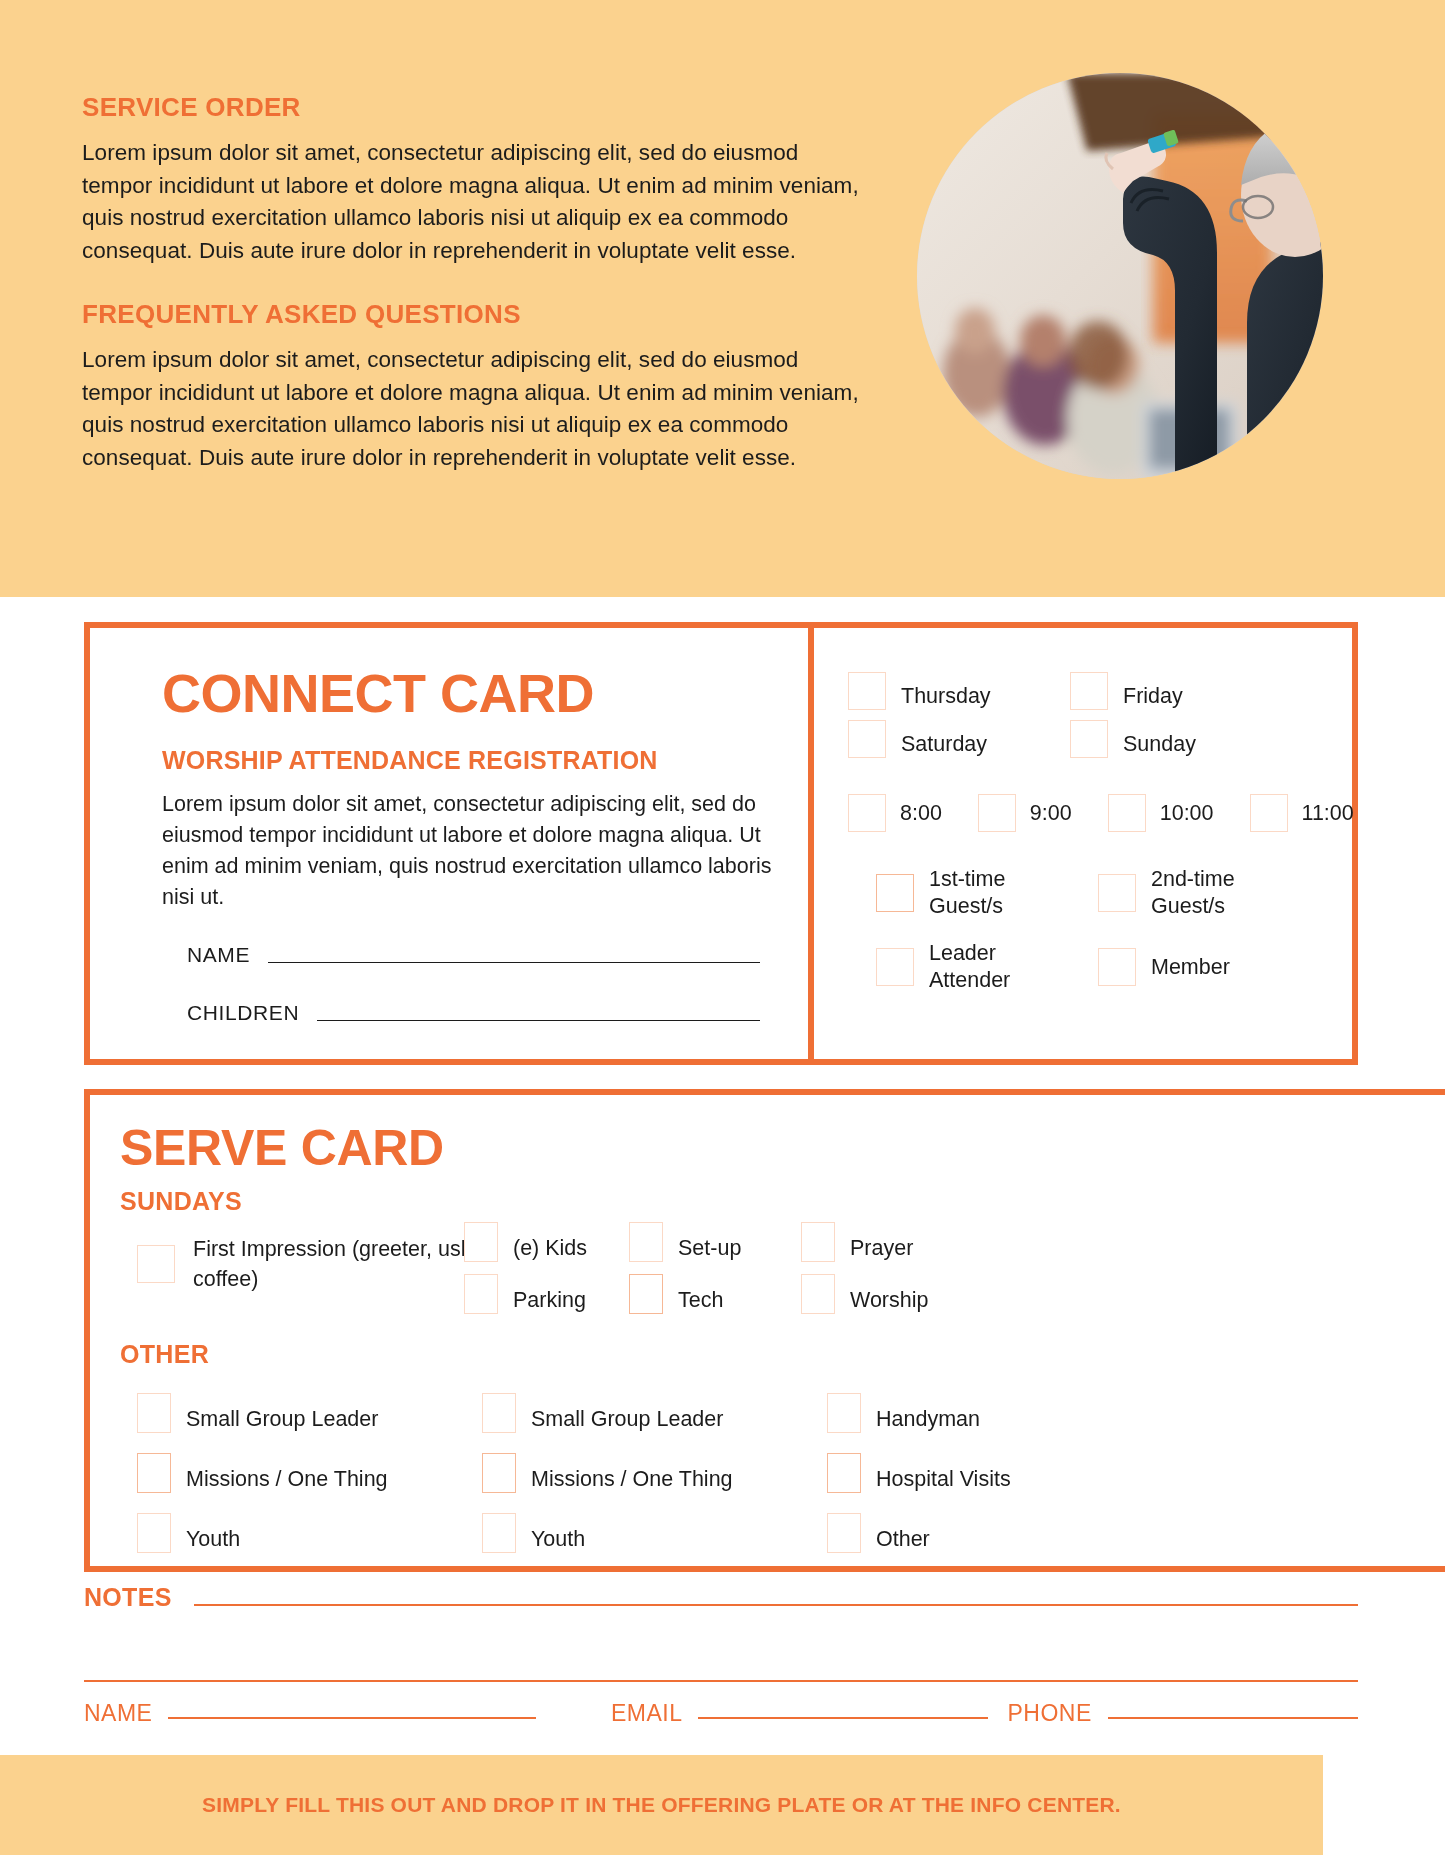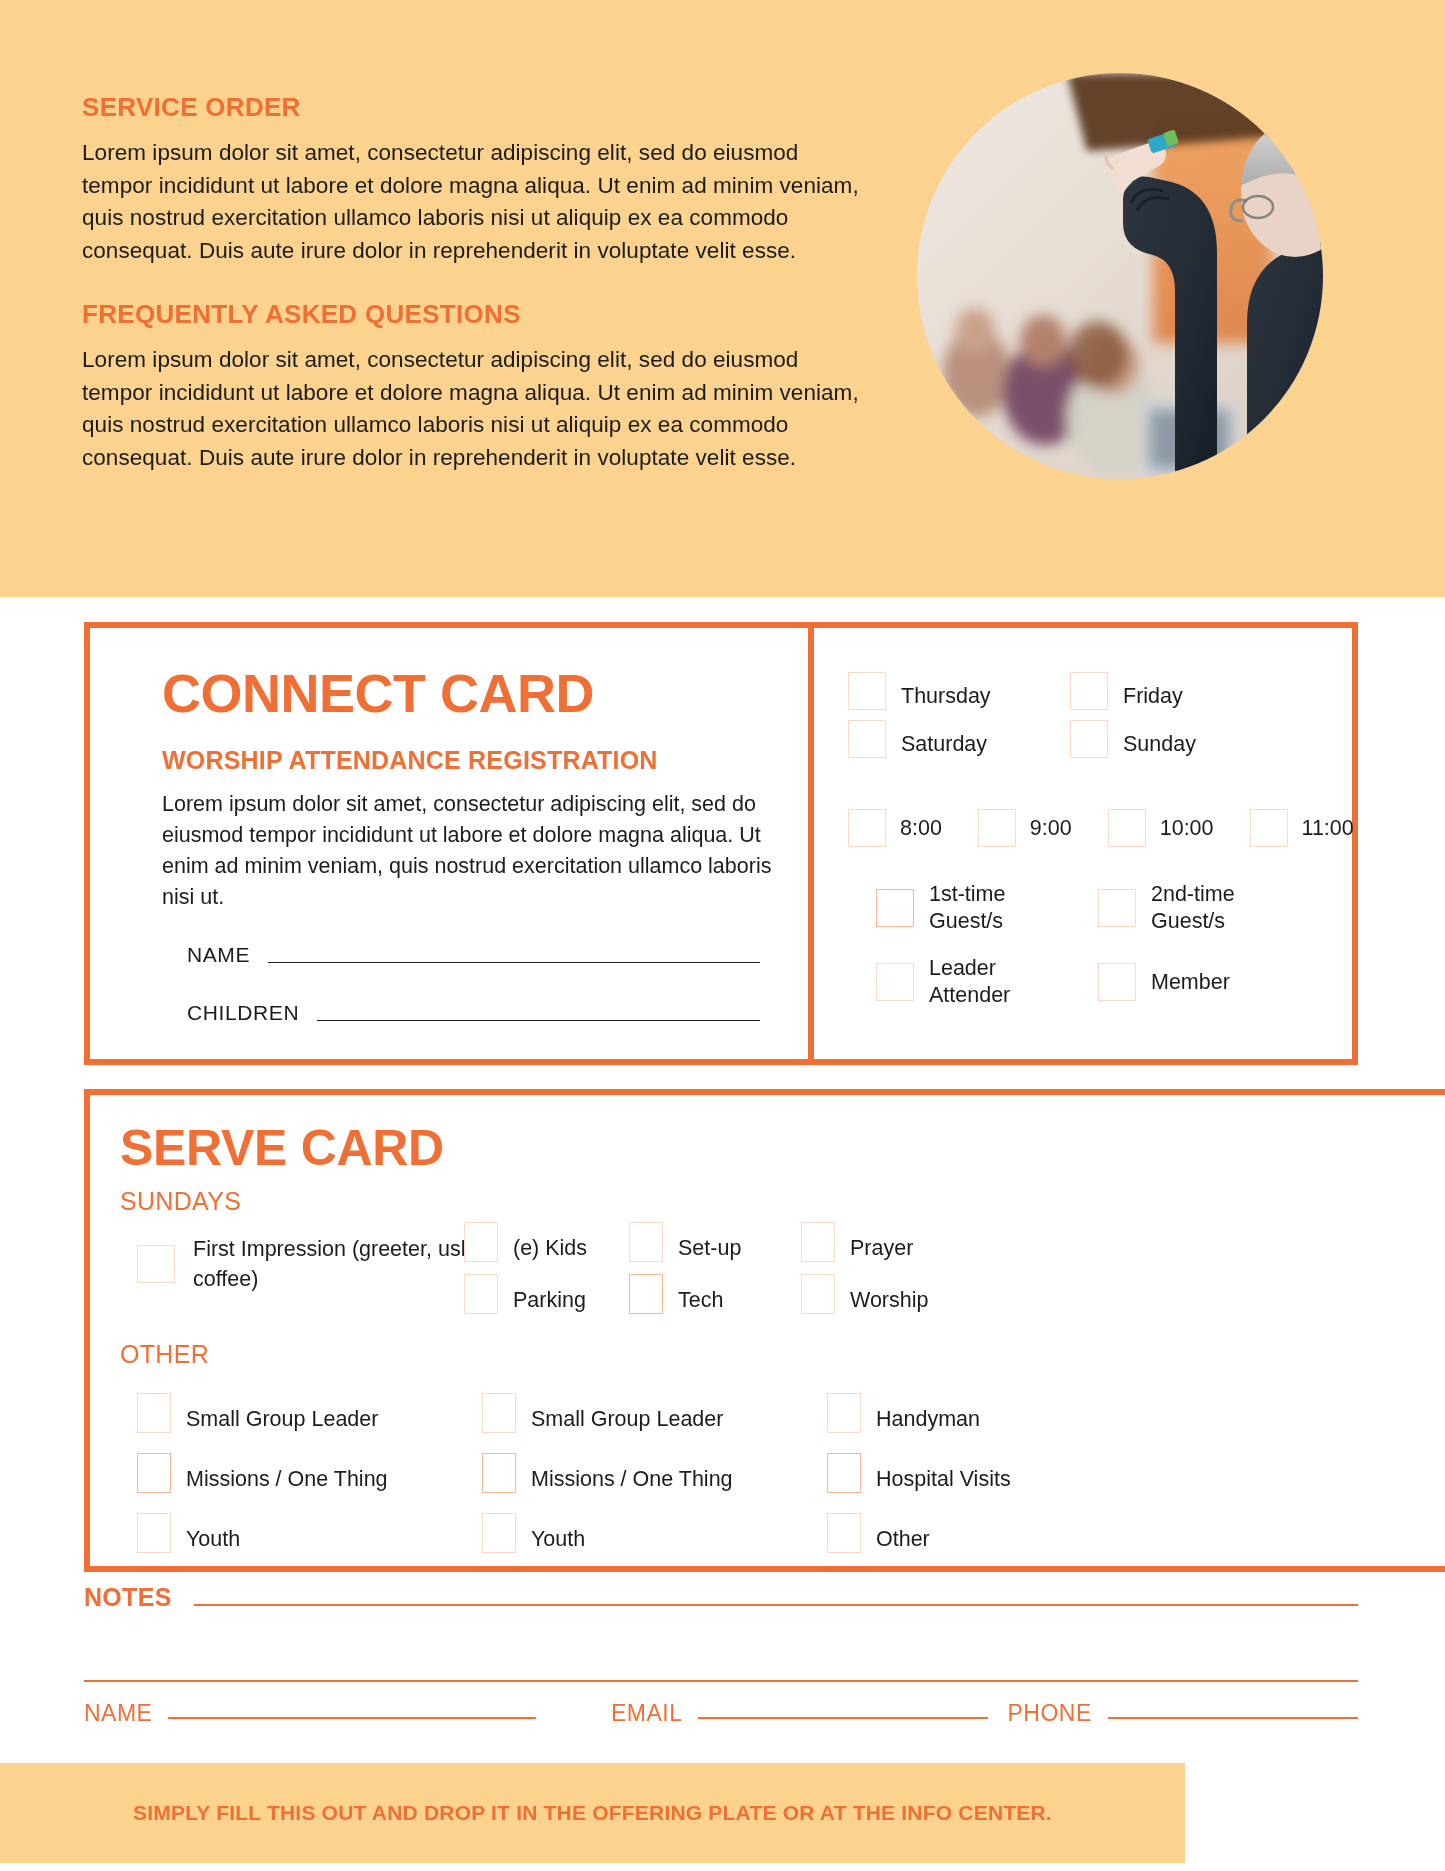--- a/index.html
+++ b/index.html
@@ -166,21 +166,21 @@
   .day-grid {
     display: grid;
     grid-template-columns: 222px 1fr;
     row-gap: 10px;
   }
 
   .time-row {
     display: flex;
     align-items: center;
     gap: 14px;
-    margin-top: 51px;
+    margin-top: 36px;
   }
   .time-row .time-pair { display: flex; align-items: center; gap: 14px; }
   .time-row .time-pair + .time-pair { margin-left: 22px; }
   .time-row .cb-label { font-size: 21.5px; color: #1c1c1c; white-space: nowrap; }
 
   .status-grid {
     display: grid;
     grid-template-columns: 222px 1fr;
     row-gap: 20px;
     margin-top: 34px;
@@ -204,21 +204,21 @@
     font-size: 50px;
     font-weight: 800;
     color: #ef6f35;
     letter-spacing: -0.3px;
     line-height: 1.0;
     text-transform: uppercase;
   }
 
   .group-label {
     font-size: 25px;
-    font-weight: 400;
+    font-weight: 700;
     color: #ef6f35;
     letter-spacing: 0.3px;
     text-transform: uppercase;
     margin-top: 14px;
   }
 
   .sundays-area {
     position: relative;
     height: 110px;
   }
@@ -317,22 +317,22 @@
   .cl-name  { width: 375px; }
   .cl-email { width: 295px; }
   .cl-phone { width: 255px; }
   .contact-gap-a { width: 76px; }
   .contact-gap-b { width: 20px; }
 
   
   .footer {
     position: absolute;
     left: 0;
-    bottom: 8px;
-    width: 1185px;
+    bottom: 16px;
+    width: 1323px;
     height: 100px;
     background: #fbd28e;
     display: flex;
     align-items: center;
     justify-content: center;
     text-align: center;
   }
   .footer-text {
     font-size: 21px;
     font-weight: 700;

